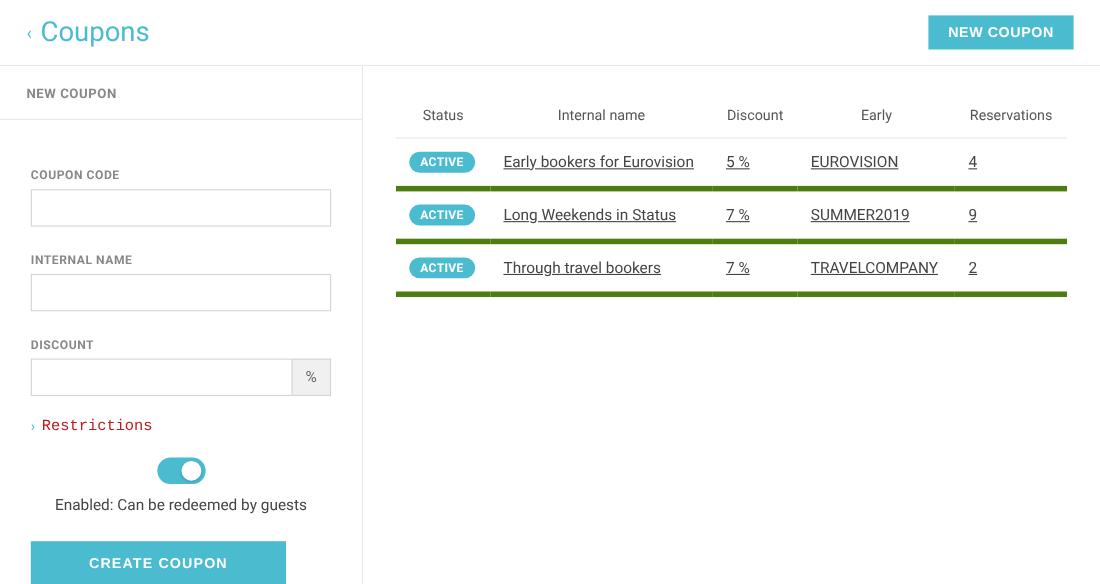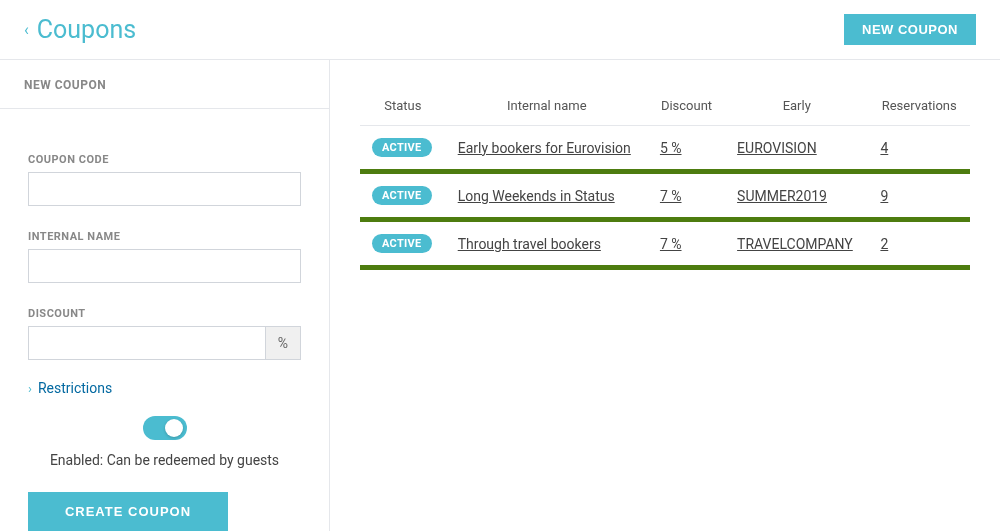--- a/index.html
+++ b/index.html
@@ -120,22 +120,23 @@
       align-items: center;
       gap: 6px;
       margin-bottom: 20px;
       cursor: pointer;
     }
     .restrictions-chevron {
       color: #4bbcd0;
       font-size: 13px;
     }
     .restrictions-label {
-      color: #0369a1;
-      font-size: 14px;
+      color: #b91c1c;
+      font-size: 14px;
+      font-family: Liberation Mono, monospace;
     }
 
     .toggle-row {
       display: flex;
       align-items: center;
       gap: 12px;
       margin-bottom: 24px;
       flex-direction: column;
     }
     .toggle-switch {
@@ -163,21 +164,21 @@
     .toggle-text {
       font-size: 14px;
       color: #444;
     }
 
     .create-btn {
       background: #4bbcd0;
       color: #fff;
       border: none;
       padding: 12px 0;
-      width: 200px;
+      width: 232px;
       font-size: 13px;
       font-weight: 700;
       letter-spacing: 1px;
       text-transform: uppercase;
       cursor: pointer;
       display: block;
     }
 
     
     .right-panel {

